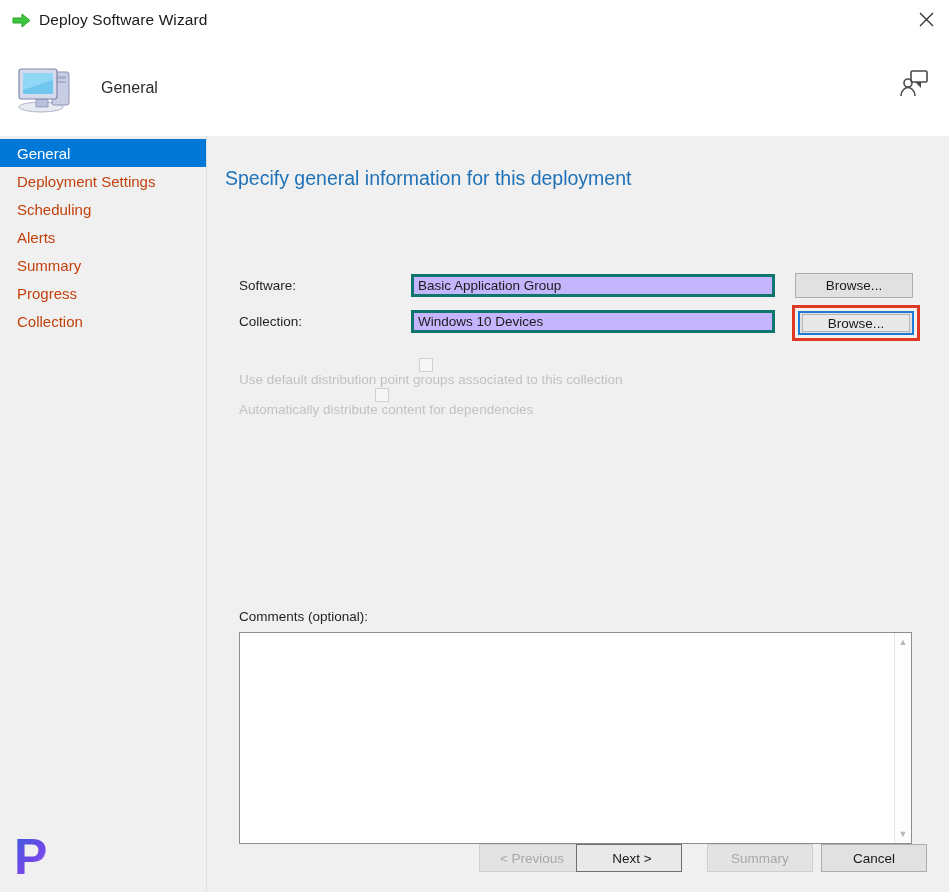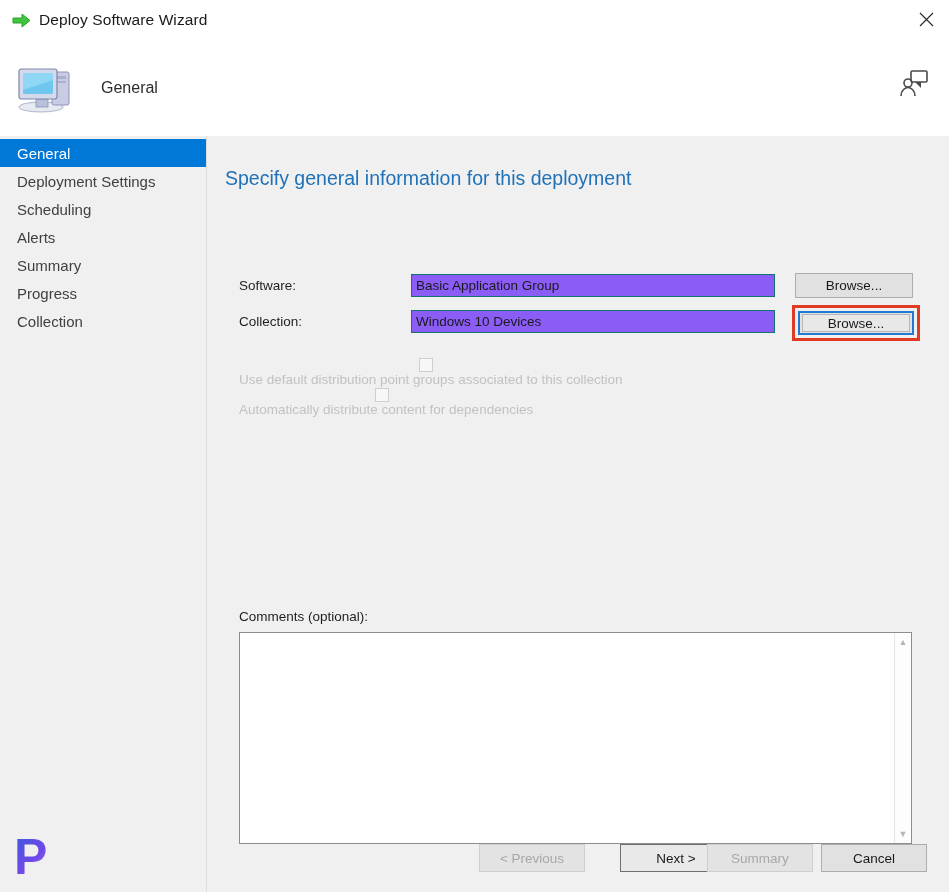--- a/index.html
+++ b/index.html
@@ -72,21 +72,21 @@
   .sidebar-divider {
     position: absolute; left: 206px; top: 136px;
     width: 1px; height: 756px;
     background: #dedede;
   }
   .nav-item {
     height: 28px;
     display: flex; align-items: center;
     padding-left: 17px;
     font-size: 15px;
-    color: #404040;
+    color: #c2410c;
     cursor: pointer;
     white-space: nowrap;
   }
   .nav-item.selected {
     background: #0078d7;
     color: #ffffff;
   }
   .nav-item.active-step {
     color: #1a1a1a;
   }
@@ -115,22 +115,22 @@
   .row-collection { top: 150px; }
 
   .field-label {
     position: absolute; left: 32px;
     font-size: 13.5px; color: #1f1f1f;
     white-space: nowrap;
   }
   .text-input {
     position: absolute; left: 204px;
     width: 364px; height: 23px;
-    background: #8b5cf6;
-    border: 1px solid #0f766e;
+    background: #c4b5fd;
+    border: 3px solid #0f766e;
     font-family: "Liberation Sans", sans-serif;
     font-size: 13.5px; color: #1a1a1a;
     padding: 0 4px;
     line-height: 21px;
     outline: none;
   }
 
   .btn {
     font-family: "Liberation Sans", sans-serif;
     font-size: 13.5px;
@@ -227,21 +227,21 @@
     color: #b6b6b6; font-size: 9px;
   }
 
   
   .footer-btn {
     position: absolute;
     width: 106px; height: 28px;
     top: 844px;
   }
   .btn-previous { left: 479px; }
-  .btn-next     { left: 620px; padding-left: 12px; }
+  .btn-next     { left: 576px; padding-left: 12px; }
   .btn-summary  { left: 707px; }
   .btn-cancel   { left: 821px; }
 
   
   .watermark {
     position: absolute; left: 14px; top: 833px;
     width: 54px; height: 48px;
     font-size: 50px; font-weight: bold;
     font-family: "Liberation Sans", sans-serif;
     line-height: 48px;

